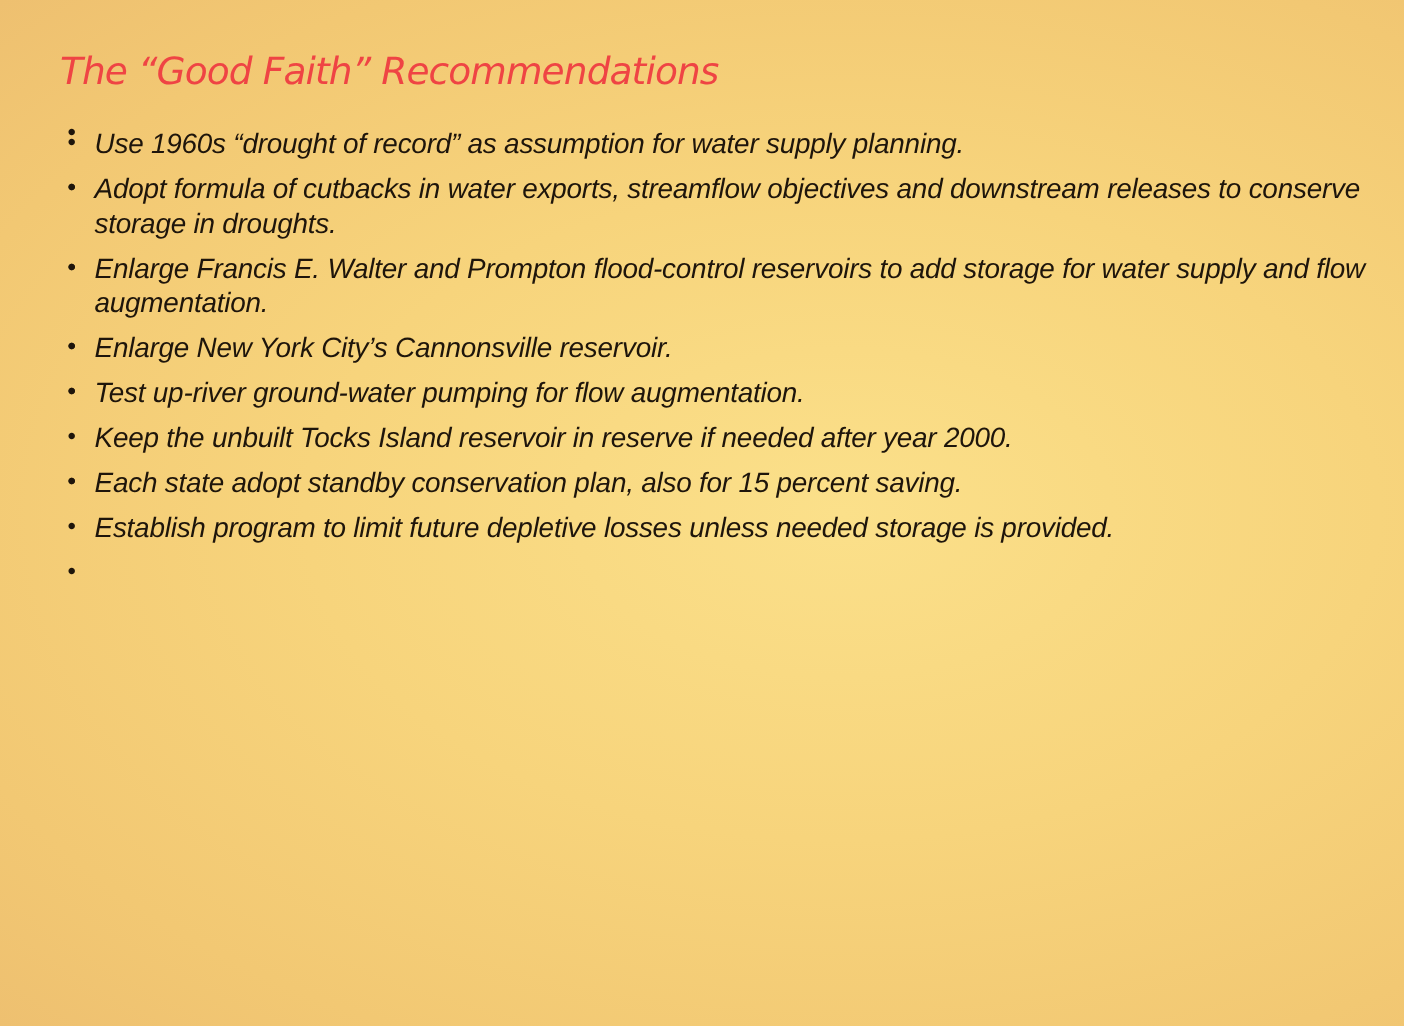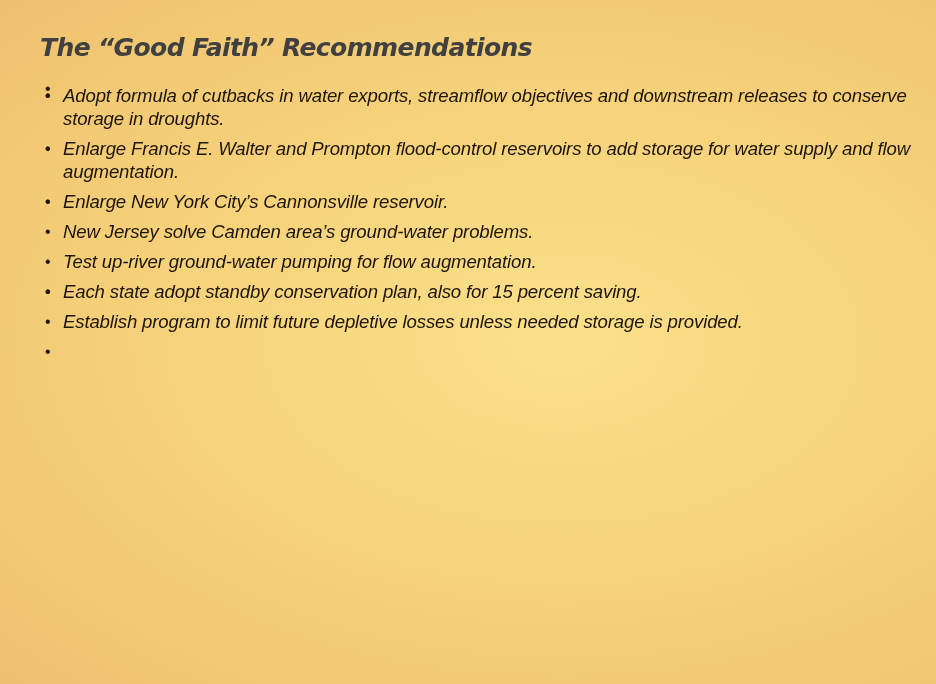--- a/index.html
+++ b/index.html
@@ -19,25 +19,25 @@
       position: absolute;
       left: 0; top: 0;
       width: 936px; height: 684px;
     }
     .title {
       position: absolute;
       left: 40px;
       top: 33px;
       margin: 0;
       font-family: "DejaVu Sans", sans-serif;
-      font-weight: bold;
+      font-weight: normal;
       font-style: italic;
       font-size: 25px;
       letter-spacing: -0.6px;
-      color: #404040;
+      color: #ef4444;
       white-space: nowrap;
     }
     .list {
       position: absolute;
       left: 44px;
       top: 77px;
       width: 880px;
       margin: 0;
       padding: 0;
       list-style: none;
@@ -61,28 +61,28 @@
       font-size: 16px;
     }
   </style>
 </head>
 <body>
 
 <div class="page">
   <h1 class="title">The “Good Faith” Recommendations</h1>
   <ul class="list">
     <li class="item"><span class="bullet">•</span></li>
-    <li class="item"><span class="bullet">•</span></li>
+    <li class="item"><span class="bullet">•</span><span>Use 1960s “drought of record” as assumption for water supply planning.</span></li>
     <li class="item"><span class="bullet">•</span></li>
     <li class="item"><span class="bullet">•</span><span>Adopt formula of cutbacks in water exports, streamflow objectives and downstream releases to conserve storage in droughts.</span></li>
     <li class="item"><span class="bullet">•</span></li>
     <li class="item"><span class="bullet">•</span><span>Enlarge Francis E. Walter and Prompton flood-control reservoirs to add storage for water supply and flow augmentation.</span></li>
     <li class="item"><span class="bullet">•</span></li>
     <li class="item"><span class="bullet">•</span><span>Enlarge New York City’s Cannonsville reservoir.</span></li>
-    <li class="item"><span class="bullet">•</span><span>New Jersey solve Camden area’s ground-water problems.</span></li>
+    <li class="item"><span class="bullet">•</span></li>
     <li class="item"><span class="bullet">•</span><span>Test up-river ground-water pumping for flow augmentation.</span></li>
-    <li class="item"><span class="bullet">•</span></li>
+    <li class="item"><span class="bullet">•</span><span>Keep the unbuilt Tocks Island reservoir in reserve if needed after year 2000.</span></li>
     <li class="item"><span class="bullet">•</span></li>
     <li class="item"><span class="bullet">•</span><span>Each state adopt standby conservation plan, also for 15 percent saving.</span></li>
     <li class="item"><span class="bullet">•</span><span>Establish program to limit future depletive losses unless needed storage is provided.</span></li>
     <li class="item"><span class="bullet">•</span></li>
   </ul>
 </div>
 
 </body></html>

